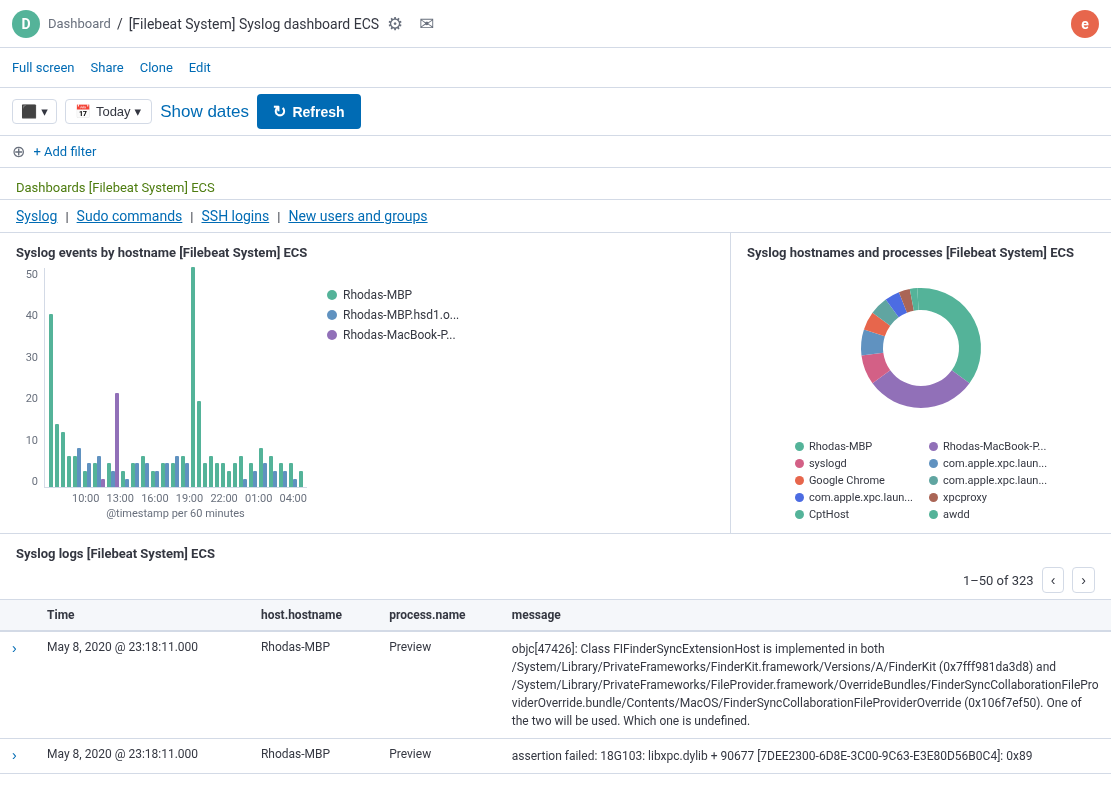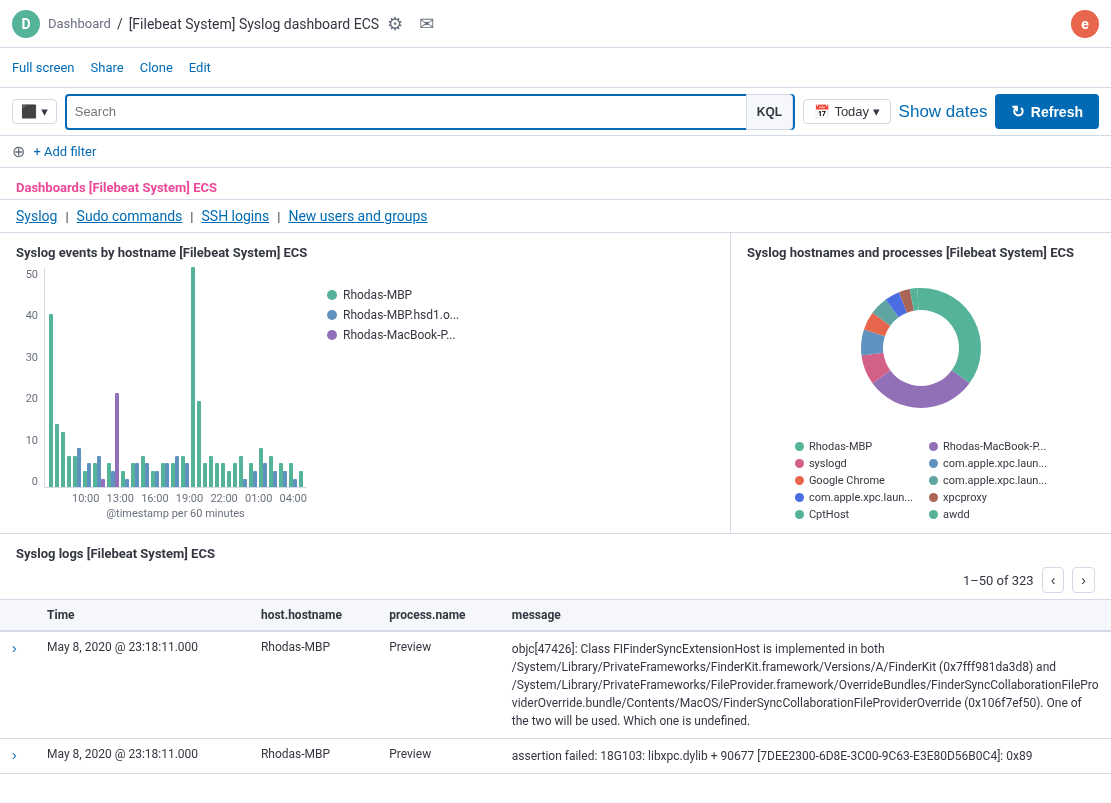--- a/index.html
+++ b/index.html
@@ -30,21 +30,21 @@
     .refresh-btn { display: flex; align-items: center; gap: 6px; background: #006bb4; color: #fff; border: none; border-radius: 4px; padding: 8px 16px; cursor: pointer; font-size: 14px; font-weight: 600; }
     .refresh-btn .refresh-icon { font-size: 16px; }
 
     
     .filterbar { display: flex; align-items: center; padding: 6px 12px; border-bottom: 1px solid #d3dae6; }
     .add-filter { color: #006bb4; cursor: pointer; font-size: 13px; display: flex; align-items: center; gap: 4px; }
     .filter-icon-btn { border: none; background: none; cursor: pointer; color: #69707d; font-size: 16px; margin-right: 8px; }
 
     
     .dashboard-section { padding: 12px 16px 4px; border-bottom: 1px solid #d3dae6; }
-    .dashboard-title { font-size: 13px; color: #ec4899; font-weight: 700; }
+    .dashboard-title { font-size: 13px; color: #4d7c0f; font-weight: 400; }
     .dashboard-nav { display: flex; align-items: center; padding: 8px 16px; gap: 0; border-bottom: 1px solid #d3dae6; }
     .dashboard-nav a { color: #006bb4; text-decoration: underline; font-size: 14px; cursor: pointer; }
     .dashboard-nav .sep { color: #343741; margin: 0 8px; }
 
     
     .charts-row { display: flex; gap: 0; border-bottom: 1px solid #d3dae6; }
     .chart-left { flex: 1; padding: 12px 16px; border-right: 1px solid #d3dae6; }
     .chart-right { width: 380px; padding: 12px 16px; }
     .chart-section-title { font-size: 13px; font-weight: 700; color: #343741; margin-bottom: 8px; }
 
@@ -106,24 +106,20 @@
   <a>Share</a>
   <a>Clone</a>
   <a>Edit</a>
 </div>
 
 <div class="searchbar">
   <button class="search-filter-btn">
     <span>⬛</span>
     <span>▾</span>
   </button>
-  <div class="search-input-wrapper">
-    <input class="search-input" type="text" placeholder="Search" style="">
-    <button class="kql-btn">KQL</button>
-  </div>
   <button class="time-selector">
     <span>📅</span>
     <span>Today</span>
     <span>▾</span>
   </button>
   <button class="show-dates-btn">Show dates</button>
   <button class="refresh-btn">
     <span class="refresh-icon">↻</span>
     <span>Refresh</span>
   </button>

